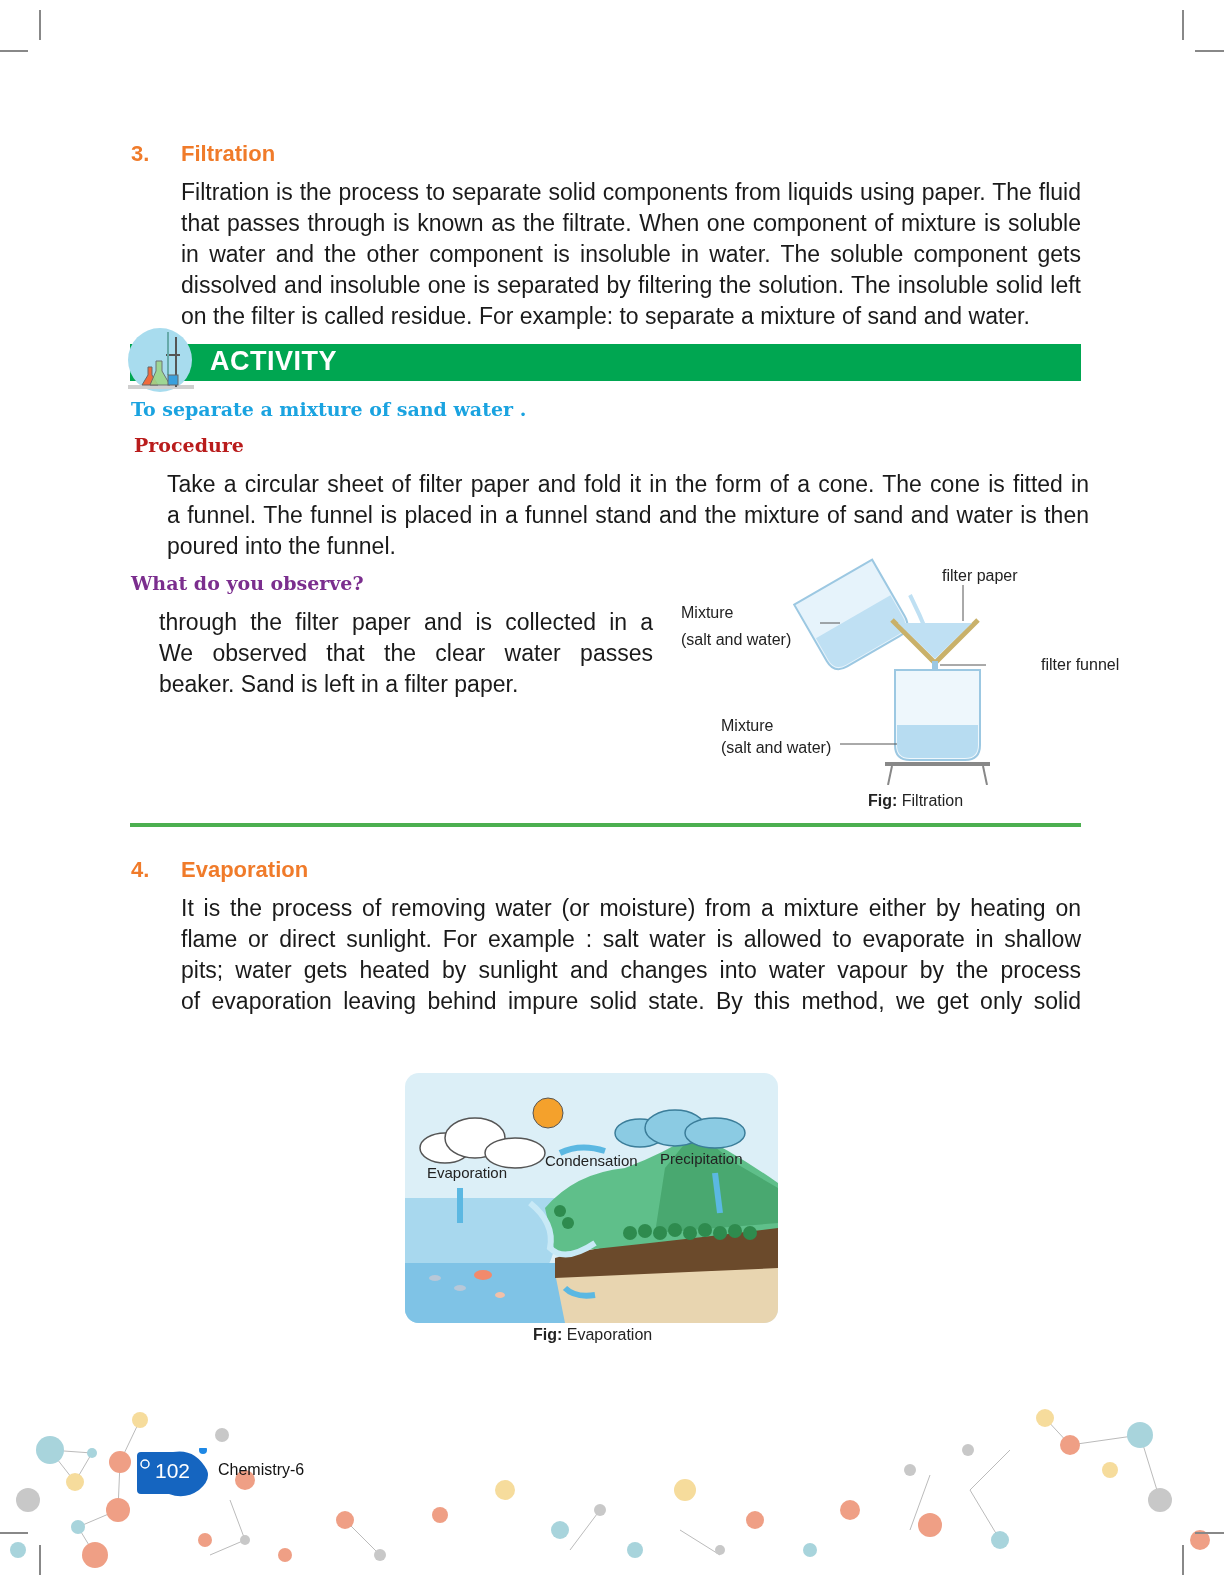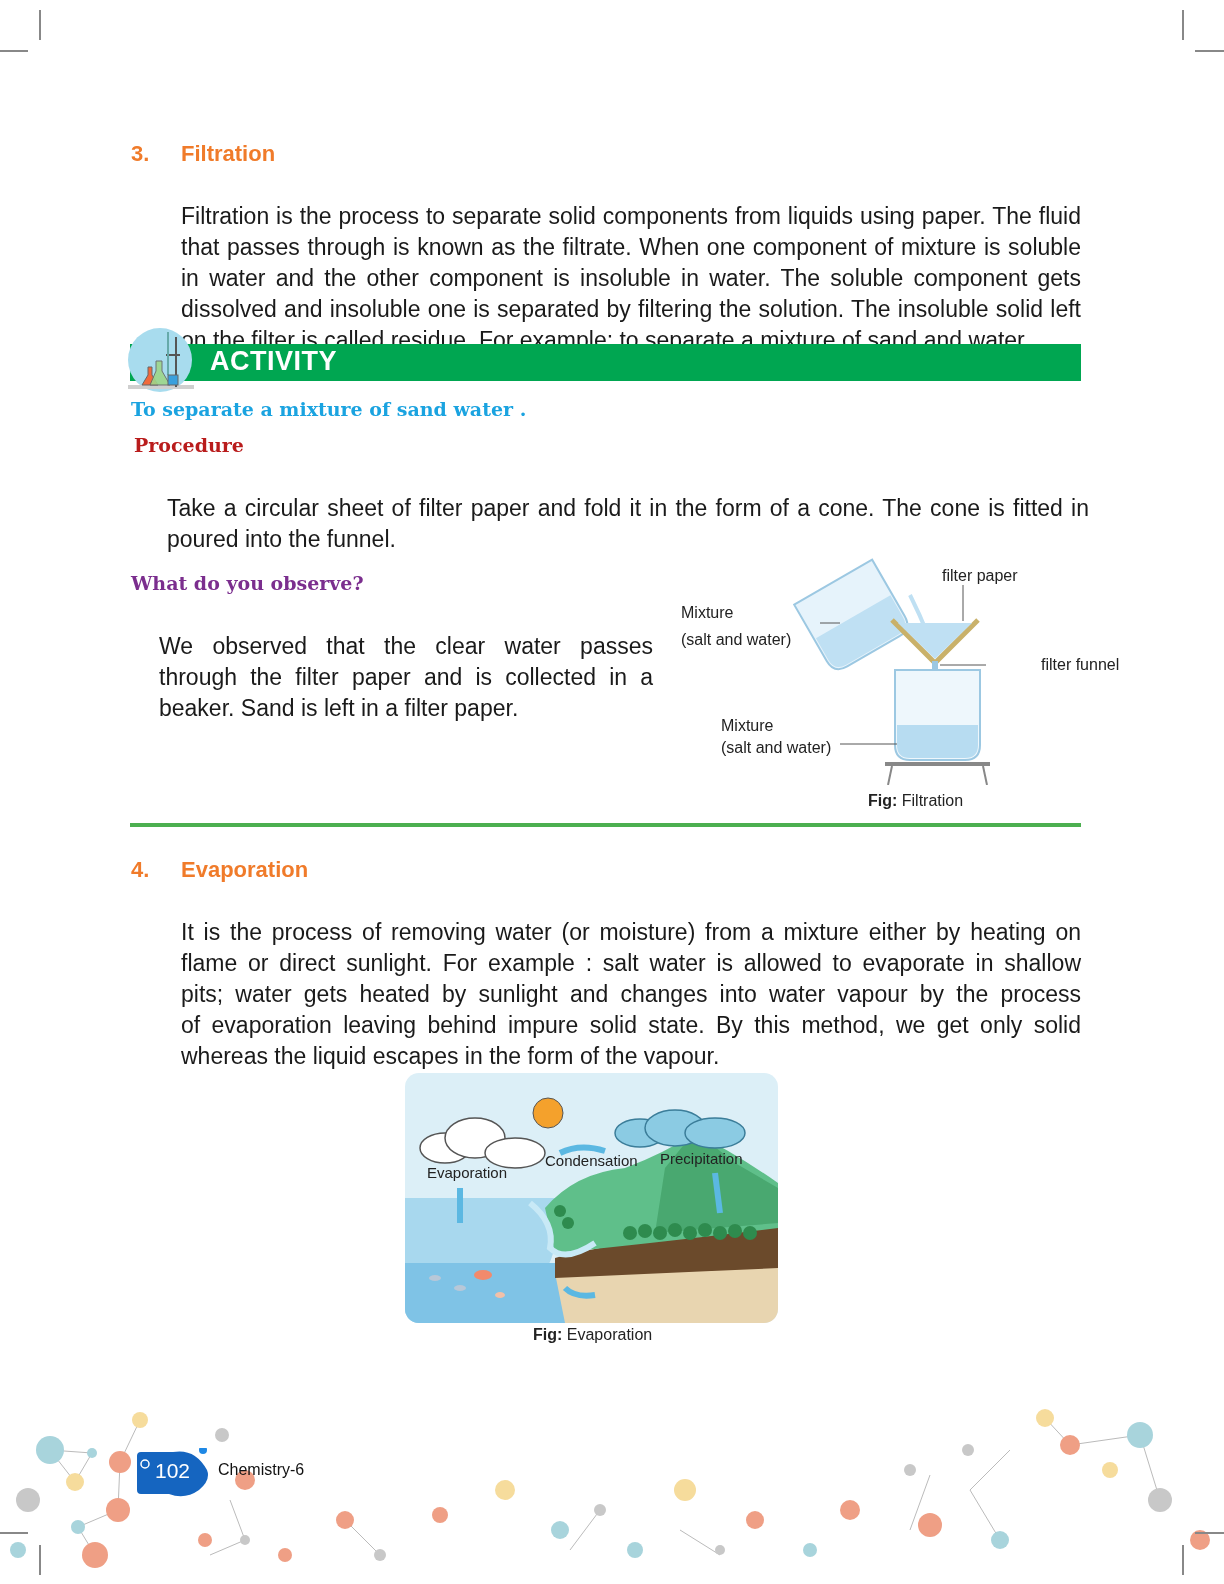--- a/index.html
+++ b/index.html
@@ -1,21 +1,21 @@
 <!DOCTYPE html>
 <html><head>
 <meta charset="utf-8">
 <style>
   html, body { margin:0; padding:0; background:#fff; }
   body { width:1224px; height:1584px; position:relative; overflow:hidden; font-family:"Liberation Sans", sans-serif; color:#1a1a1a; }
   .crop { position:absolute; background:#888; }
   .abs { position:absolute; }
   .h-num { position:absolute; font-weight:bold; font-size:22px; color:#f07b2a; }
   .h-title { position:absolute; font-weight:bold; font-size:22px; color:#f07b2a; }
-  .para { position:absolute; font-size:23px; line-height:31px; text-align:justify; color:#1a1a1a;margin-top:24px; }
+  .para { position:absolute; font-size:23px; line-height:31px; text-align:justify; color:#1a1a1a; }
   .para span { display:block; text-align:justify; text-align-last:justify; }
   .para span.last { text-align-last:left; }
   .activity-bar { position:absolute; left:130px; top:344px; width:951px; height:37px; background:#00a651; }
   .activity-label { position:absolute; left:210px; top:346px; font-size:27px; font-weight:bold; color:#fff; letter-spacing:0.5px; }
   .serif-h { position:absolute; font-family:"DejaVu Serif", serif; font-weight:bold; font-size:19px; }
   .fig-label { position:absolute; font-size:16px; color:#222; }
   .divider { position:absolute; left:130px; top:823px; width:951px; height:4px; background:#4caf50; }
 </style>
 </head>
 <body>
@@ -45,27 +45,28 @@
   <path d="M22 40 L26 40 L26 48 L32 58 L16 58 L22 48 Z" fill="#f06a3c" stroke="#666" stroke-width="1"></path>
   <path d="M30 34 L36 34 L36 44 L44 58 L24 58 L30 44 Z" fill="#9ed68a" stroke="#666" stroke-width="1" opacity="0.9"></path>
   <rect x="42" y="48" width="10" height="10" fill="#3aa0dd" stroke="#666" stroke-width="1"></rect>
 </svg>
 <div class="activity-label">ACTIVITY</div>
 
 <div class="serif-h" style="left:131px;top:398px;color:#1aa3e0;">To separate a mixture of sand water .</div>
 <div class="serif-h" style="left:134px;top:434px;color:#b91c1c;">Procedure</div>
 <div class="para" style="left:167px;top:469px;width:922px;">
   <span>Take a circular sheet of filter paper and fold it in the form of a cone. The cone is fitted in</span>
+  <span>a funnel. The funnel is placed in a funnel stand and the mixture of sand and water is then</span>
   <span class="last">poured into the funnel.</span>
 </div>
 
 <div class="serif-h" style="left:131px;top:572px;color:#7b2e8e;">What do you observe?</div>
 <div class="para" style="left:159px;top:607px;width:494px;">
+  <span>through the filter paper and is collected in a</span>
   <span>We observed that the clear water passes</span>
-  <span>through the filter paper and is collected in a</span>
   <span class="last">beaker. Sand is left in a filter paper.</span>
 </div>
 
 <svg class="abs" style="left:780px;top:555px;" width="240" height="230">
 
   <g transform="rotate(-30 75 55)">
     <path d="M25 20 L115 20 L115 85 Q115 100 100 100 L40 100 Q25 100 25 85 Z" fill="#e6f3fb" stroke="#9cc8e2" stroke-width="2"></path>
     <path d="M27 60 L113 60 L113 85 Q113 98 100 98 L40 98 Q27 98 27 85 Z" fill="#bfe0f3"></path>
   </g>
 
@@ -100,21 +101,20 @@
 
 <div class="divider"></div>
 
 <div class="h-num" style="left:131px;top:857px;">4.</div>
 <div class="h-title" style="left:181px;top:857px;">Evaporation</div>
 <div class="para" style="left:181px;top:893px;width:900px;">
   <span>It is the process of removing water (or moisture) from a mixture either by heating on</span>
   <span>flame or direct sunlight. For example : salt water is allowed to evaporate in shallow</span>
   <span>pits; water gets heated by sunlight and changes into water vapour by the process</span>
   <span>of evaporation leaving behind impure solid state. By this method, we get only solid</span>
-  <span class="last">whereas the liquid escapes in the form of the vapour.</span>
 </div>
 
 <svg class="abs" style="left:405px;top:1073px;" width="373" height="250">
   <defs>
       <clipPath id="rc">
         <rect x="0" y="0" width="373" height="250" rx="14"></rect>
       </clipPath>
     </defs>
   <g clip-path="url(#rc)">
     <rect x="0" y="0" width="373" height="250" fill="#dcefF7"></rect>

